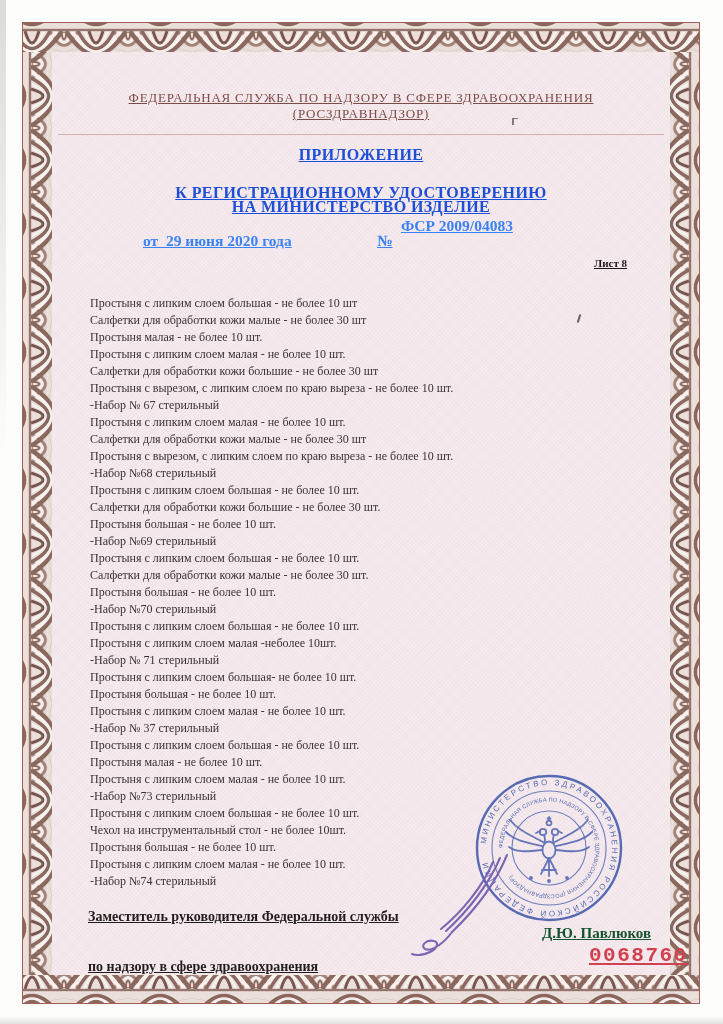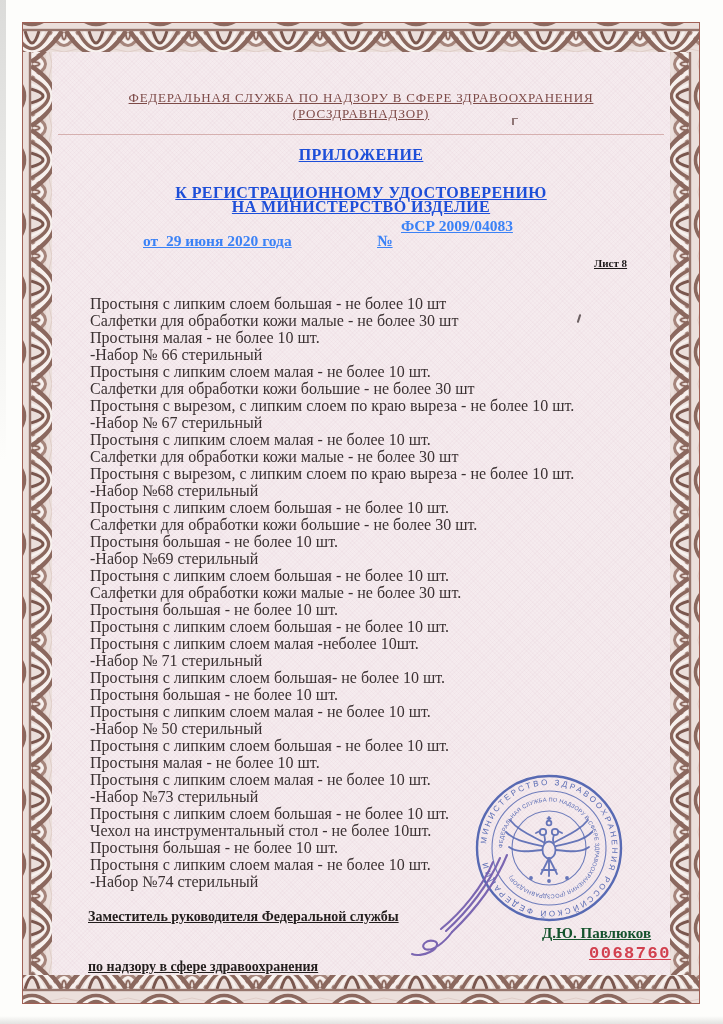--- a/index.html
+++ b/index.html
@@ -23,24 +23,24 @@
   }
   .frame-svg{position:absolute;left:0;top:0;}
   .abs{position:absolute;text-decoration:underline;}
   .centered{left:52px;width:618px;text-align:center;}
   .hdr{font-size:13px;letter-spacing:.8px;color:#7d4b48;}
   .rule{position:absolute;left:58px;top:134px;width:606px;height:1px;background:#d0a6a4;opacity:.85;}
   .title{font-weight:bold;font-size:16px;letter-spacing:.4px;color:#1d4ed8;}
   .regrow{font-weight:bold;font-size:15.5px;color:#3b82f6;white-space:pre;}
   .sheet{font-weight:bold;font-size:11px;color:#1c1818;white-space:pre;}
   .doc-lines{position:absolute;left:90px;top:295px;width:570px;}
-  .doc-line{font-size:16px;line-height:17px;color:#3a3132;white-space:pre;}
+  .doc-line{font-size:12px;line-height:17px;color:#3a3132;white-space:pre;}
   .sig{font-weight:bold;font-size:14px;color:#221d1c;}
   .sig-name{font-weight:bold;font-size:15px;color:#14532d;}
-  .serial{font-family:"Liberation Mono",monospace;font-weight:bold;font-size:17px;
+  .serial{font-family:"Liberation Mono",monospace;font-weight:bold;font-size:21px;
     letter-spacing:1.5px;color:#d2414f;text-align:center;}
   .stamp-wrap{position:absolute;left:410px;top:760px;width:235px;height:200px;
     mix-blend-mode:multiply;opacity:.92;}
   .pen-tick{position:absolute;left:578px;top:314px;width:2px;height:9px;
     background:#4a3f40;transform:rotate(18deg);border-radius:1px;opacity:.8;}
   .ink-speck{position:absolute;left:512px;top:118px;width:4px;height:6px;
     border-left:2px solid #6e5150;border-top:1px solid #6e5150;opacity:.75;}
 </style>
 </head>
 <body>
@@ -101,43 +101,43 @@
   <div class="abs regrow" style="left:143px;top:232px">от  29 июня 2020 года</div>
   <div class="abs regrow" style="left:377px;top:232px">№</div>
   <div class="abs regrow" style="left:401px;top:217px">ФСР 2009/04083</div>
 
   <div class="abs sheet" style="left:594px;top:257px">Лист 8</div>
 
   <div class="doc-lines">
       <div class="doc-line">Простыня с липким слоем большая - не более 10 шт</div>
       <div class="doc-line">Салфетки для обработки кожи малые - не более 30 шт</div>
       <div class="doc-line">Простыня малая - не более 10 шт.</div>
-      <div class="doc-line">-Набор № 66 стерильный</div>
       <div class="doc-line">Простыня с липким слоем малая - не более 10 шт.</div>
       <div class="doc-line">Салфетки для обработки кожи большие - не более 30 шт</div>
       <div class="doc-line">Простыня с вырезом, с липким слоем по краю выреза - не более 10 шт.</div>
       <div class="doc-line">-Набор № 67 стерильный</div>
       <div class="doc-line">Простыня с липким слоем малая - не более 10 шт.</div>
       <div class="doc-line">Салфетки для обработки кожи малые - не более 30 шт</div>
       <div class="doc-line">Простыня с вырезом, с липким слоем по краю выреза - не более 10 шт.</div>
       <div class="doc-line">-Набор №68 стерильный</div>
       <div class="doc-line">Простыня с липким слоем большая - не более 10 шт.</div>
       <div class="doc-line">Салфетки для обработки кожи большие - не более 30 шт.</div>
       <div class="doc-line">Простыня большая - не более 10 шт.</div>
       <div class="doc-line">-Набор №69 стерильный</div>
       <div class="doc-line">Простыня с липким слоем большая - не более 10 шт.</div>
       <div class="doc-line">Салфетки для обработки кожи малые - не более 30 шт.</div>
       <div class="doc-line">Простыня большая - не более 10 шт.</div>
+      <div class="doc-line">-Набор №70 стерильный</div>
       <div class="doc-line">Простыня с липким слоем большая - не более 10 шт.</div>
       <div class="doc-line">Простыня с липким слоем малая -неболее 10шт.</div>
       <div class="doc-line">-Набор № 71 стерильный</div>
       <div class="doc-line">Простыня с липким слоем большая- не более 10 шт.</div>
       <div class="doc-line">Простыня большая - не более 10 шт.</div>
       <div class="doc-line">Простыня с липким слоем малая - не более 10 шт.</div>
-      <div class="doc-line">-Набор № 50 стерильный</div>
+      <div class="doc-line">-Набор № 37 стерильный</div>
       <div class="doc-line">Простыня с липким слоем большая - не более 10 шт.</div>
       <div class="doc-line">Простыня малая - не более 10 шт.</div>
       <div class="doc-line">Простыня с липким слоем малая - не более 10 шт.</div>
       <div class="doc-line">-Набор №73 стерильный</div>
       <div class="doc-line">Простыня с липким слоем большая - не более 10 шт.</div>
       <div class="doc-line">Чехол на инструментальный стол - не более 10шт.</div>
       <div class="doc-line">Простыня большая - не более 10 шт.</div>
       <div class="doc-line">Простыня с липким слоем малая - не более 10 шт.</div>
       <div class="doc-line">-Набор №74 стерильный</div>
     </div>

